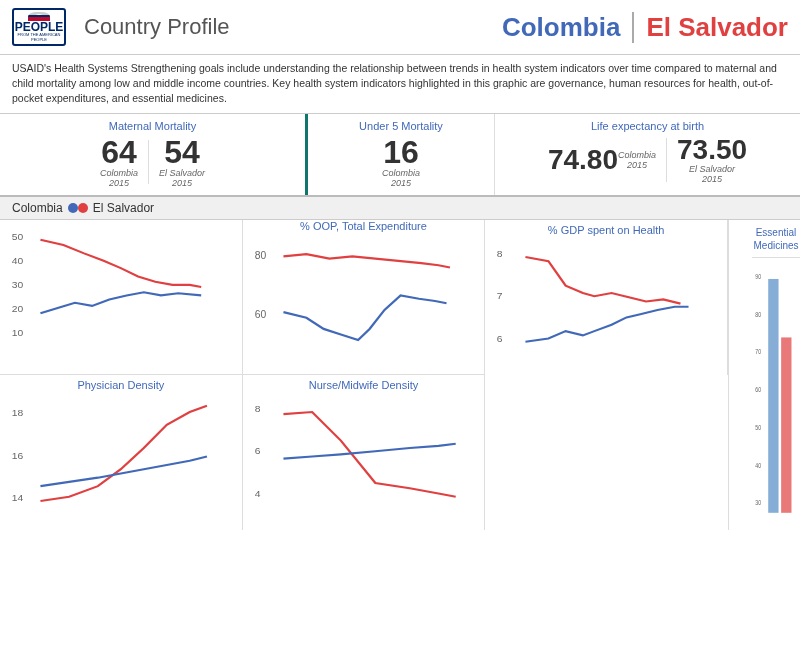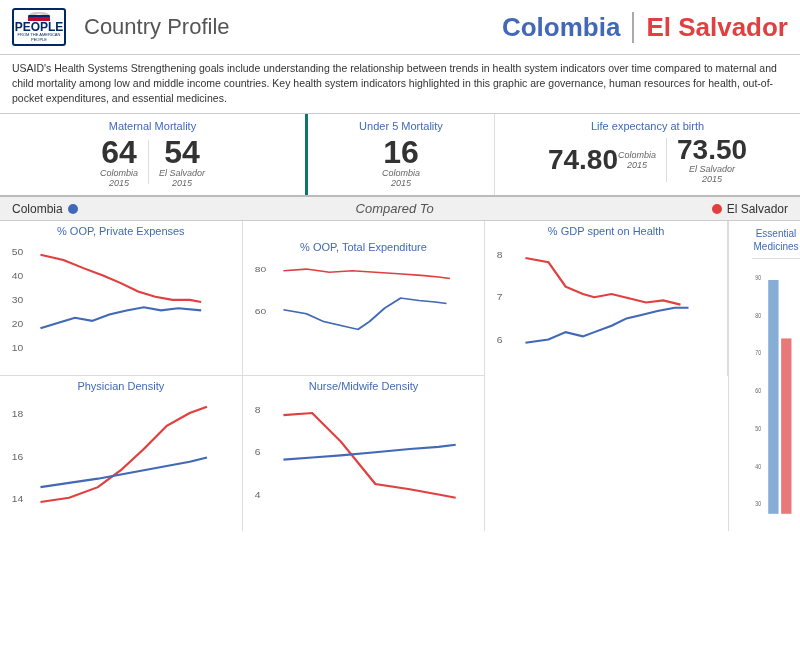--- a/index.html
+++ b/index.html
@@ -72,48 +72,46 @@
       </div>
     </div>
   </div>
 </div>
 
 <div style="display:flex; align-items:center; padding:4px 12px; border-bottom:1px solid #ccc; background:#f0f0f0;">
   <div style="display:flex; align-items:center; gap:5px;">
     <span style="font-size:12px; color:#333;">Colombia</span>
     <div style="width:10px; height:10px; border-radius:50%; background:#4169b8;"></div>
   </div>
-  <div style="flex:1; text-align:center; font-size:13px; font-style:italic; color:#555;">Compared To</div>
   <div style="display:flex; align-items:center; gap:5px;">
     <div style="width:10px; height:10px; border-radius:50%; background:#e04040;"></div>
     <span style="font-size:12px; color:#333;">El Salvador</span>
   </div>
 </div>
 
 <div style="display:flex; flex:1; height:310px;">
 
   <div style="flex:1; display:grid; grid-template-columns:1fr 1fr 1fr; grid-template-rows:1fr 1fr;">
 
 
     <div style="border-right:1px solid #ddd; border-bottom:1px solid #ddd; padding:4px 6px; position:relative; overflow:hidden;">
-      <div style="font-size:11px; color:#4169b8; text-align:center; margin-bottom:2px;">% OOP, Private Expenses</div>
       <svg viewBox="0 0 200 120" preserveAspectRatio="none" style="width:100%; height:calc(100% - 20px);">
         <text x="5" y="15" font-size="9" fill="#666">50</text>
         <text x="5" y="38" font-size="9" fill="#666">40</text>
         <text x="5" y="61" font-size="9" fill="#666">30</text>
         <text x="5" y="84" font-size="9" fill="#666">20</text>
         <text x="5" y="107" font-size="9" fill="#666">10</text>
 
         <polyline points="30,15 50,20 68,28 85,35 100,42 115,50 130,55 145,58 160,58 170,60" fill="none" stroke="#e04040" stroke-width="2"></polyline>
 
         <polyline points="30,85 45,80 60,75 75,78 90,72 105,68 120,65 135,68 150,66 170,68" fill="none" stroke="#4169b8" stroke-width="2"></polyline>
       </svg>
     </div>
 
-    <div style="border-right:1px solid #ddd; border-bottom:1px solid #ddd; padding:20px 6px; position:relative; overflow:hidden;">
+    <div style="border-right:1px solid #ddd; border-bottom:1px solid #ddd; padding:0 6px; position:relative; overflow:hidden;">
       <div style="font-size:11px; color:#4169b8; text-align:center; margin-bottom:2px;">% OOP, Total Expenditure</div>
       <svg viewBox="0 0 200 120" preserveAspectRatio="none" style="width:100%; height:calc(100% - 20px);">
         <text x="5" y="22" font-size="9" fill="#666">80</text>
         <text x="5" y="75" font-size="9" fill="#666">60</text>
 
         <polyline points="30,20 50,18 70,22 90,20 110,22 130,24 150,26 165,28 175,30" fill="none" stroke="#e04040" stroke-width="2"></polyline>
 
         <polyline points="30,70 50,75 65,85 80,90 95,95 105,85 118,68 132,55 148,58 162,60 172,62" fill="none" stroke="#4169b8" stroke-width="2"></polyline>
       </svg>
     </div>

